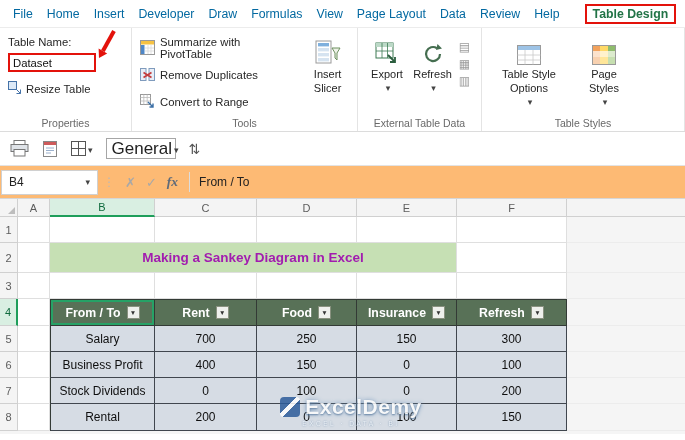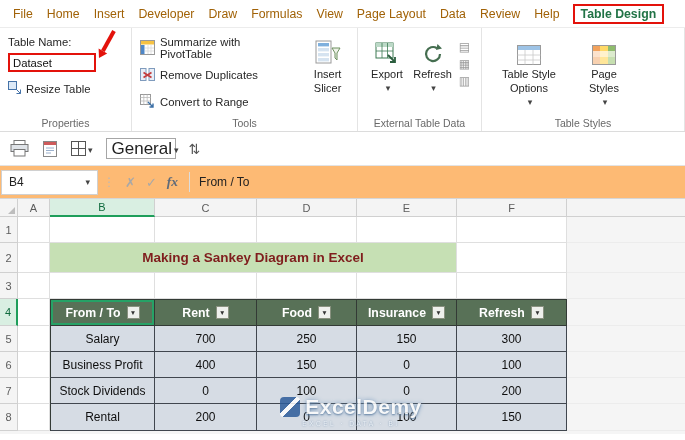--- a/index.html
+++ b/index.html
@@ -2,22 +2,22 @@
 <html><head>
 <meta charset="utf-8">
 <style>
   *{box-sizing:border-box;margin:0;padding:0}
   html,body{width:685px;height:440px;overflow:hidden;background:#fff;
     font-family:"Liberation Sans",sans-serif;-webkit-font-smoothing:antialiased}
   .app{position:relative;width:685px;height:440px;background:#fff}
 
   
   .tabbar{display:flex;align-items:center;height:28px;border-bottom:1px solid #ececec;padding-left:6px}
-  .tab{padding:0 7px;font-size:12.3px;color:#a16207;white-space:nowrap;cursor:default}
-  .tab-active{color:#217346;font-weight:700;border:2px solid #e3120b;padding:1px 6px;margin-left:6px}
+  .tab{padding:0 7px;font-size:12.3px;color:#0369a1;white-space:nowrap;cursor:default}
+  .tab-active{color:#217346;font-weight:700;border:2px solid #e3120b;padding:1px 6px;margin-left:18px}
 
   
   .ribbon{position:relative;display:flex;height:104px;border-bottom:1px solid #dcdcdc;background:#fff}
   .rgroup{position:relative;border-right:1px solid #e4e4e4;padding:8px 8px 16px;height:100%}
   .glabel{position:absolute;bottom:2px;left:0;right:0;text-align:center;font-size:10.5px;color:#696969}
   #g-props{width:132px}
   .tn-label{font-size:11.3px;color:#262626}
   .tn-input{display:block;width:88px;height:19px;border:2px solid #e3120b;font-size:11.3px;
     padding:0 3px;margin:5px 0 9px;font-family:"Liberation Sans",sans-serif;color:#111}
   .resize-btn{display:flex;align-items:center;gap:5px;font-size:11.3px;color:#262626;cursor:default}
@@ -73,21 +73,21 @@
   .ch-fill{flex:1;background:#f4f4f4;border-bottom:1px solid #d0d0d0}
   .row{display:flex}
   .rh{width:18px;display:flex;align-items:center;justify-content:center;font-size:11px;color:#5c5c5c;
     background:#f4f4f4;border-right:1px solid #d0d0d0;border-bottom:1px solid #d0d0d0;cursor:default}
   .rh-sel{background:#d9efe2;color:#0f6a3d;border-right:2px solid #1e9e5a}
   .cell{border-right:1px solid #dfdfdf;border-bottom:1px solid #dfdfdf;background:#fff;cursor:default}
   .cfill{flex:1;background:#f5f5f5;border-bottom:1px solid #ececec}
   .wA{width:32px}.wB{width:105px}.wC{width:102px}.wD{width:100px}.wE{width:100px}.wF{width:110px}
   .h26{height:26px}.h30{height:30px}.h27{height:27px}
   .band{width:407px;background:#c6e0b4;display:flex;align-items:center;justify-content:center;
-    font-size:13.5px;font-weight:700;color:#7f1d1d;border-right:1px solid #dfdfdf;border-bottom:1px solid #dfdfdf}
+    font-size:13.5px;font-weight:700;color:#a21caf;border-right:1px solid #dfdfdf;border-bottom:1px solid #dfdfdf}
   .th{background:#587157;color:#fff;display:flex;align-items:center;justify-content:center;gap:6px;
     font-size:12.3px;font-weight:700;border-right:1px solid #333a35;border-bottom:1px solid #333a35;
     border-top:1px solid #333a35;position:relative}
   .bl{border-left:1px solid #333a35}
   .selcell{box-shadow:inset 0 0 0 2px #26a266}
   .fbtn{width:13px;height:13px;background:#eef0ec;border:1px solid #88917f;display:flex;
     align-items:center;justify-content:center;flex:none;cursor:default}
   .fbtn::after{content:"▼";font-size:6.5px;color:#333}
   .td{background:#d6dce4;display:flex;align-items:center;justify-content:center;font-size:12px;
     color:#0f0f0f;border-right:1px solid #40464e;border-bottom:1px solid #40464e;position:relative}

